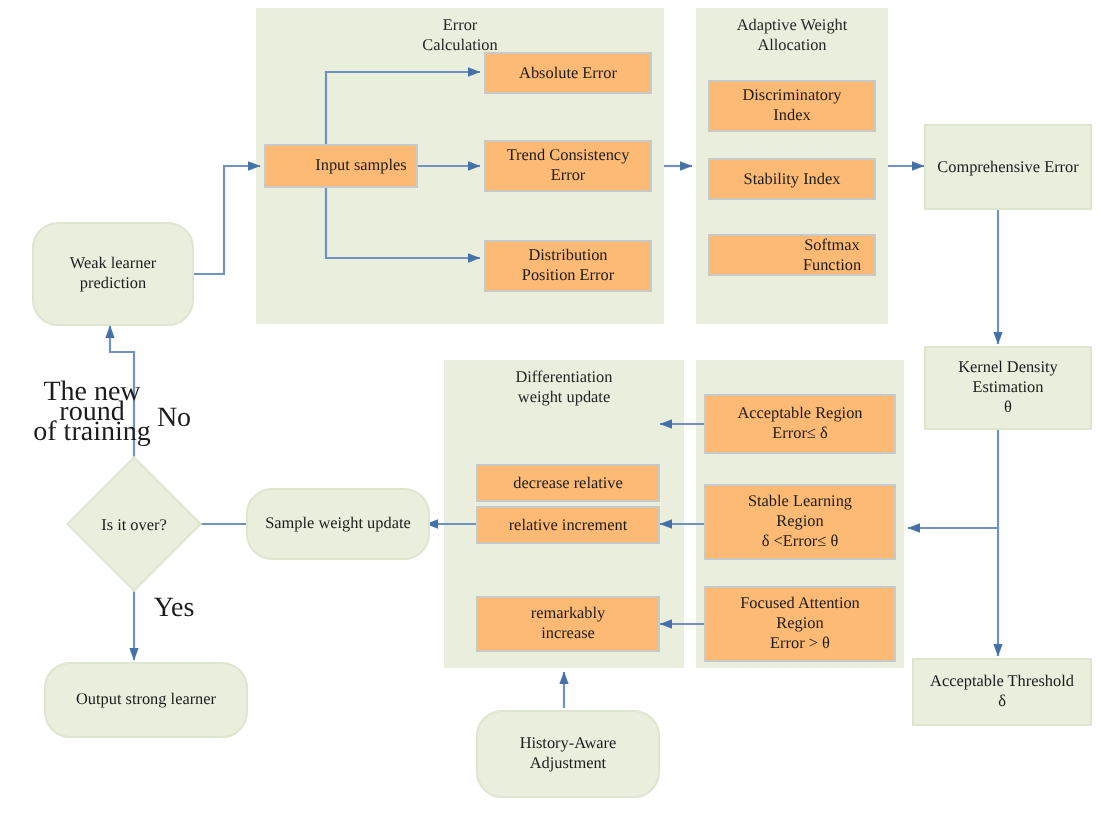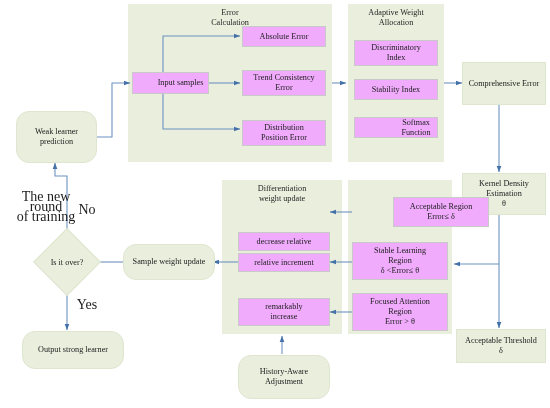--- a/index.html
+++ b/index.html
@@ -44,21 +44,21 @@
     display: flex;
     align-items: center;
     justify-content: center;
     text-align: center;
     color: #1c1c1c;
     font-size: 8.2px;
     line-height: 10px;
     font-family: "Liberation Serif", "DejaVu Serif", serif;
   }
   .node.white {
-    background: #f0abfc;
+    background: #fdba74;
     border: 0.7px solid #c9c9c9;
   }
   .node.green {
     background: #e9eedd;
     border: 0.7px solid #dfe6cf;
     border-radius: 13px;
   }
   .node.green-sq {
     background: #e9eedd;
     border: 0.7px solid #dfe6cf;
@@ -180,21 +180,21 @@
 
   <div class="node green-sq" style="left:462px; top:62px; width:84px; height:43px;">Comprehensive Error</div>
 
   <div class="node green-sq ml" style="left:462px; top:173px; width:84px; height:42px;">Kernel Density
 Estimation
 θ</div>
 
   <div class="node green-sq ml" style="left:456px; top:329px; width:90px; height:34px;">Acceptable Threshold
 δ</div>
 
-  <div class="node white ml" style="left:352px; top:197px; width:96px; height:30px;margin-left:41px;">Acceptable Region
+  <div class="node white ml" style="left:352px; top:197px; width:96px; height:30px;">Acceptable Region
 Error≤ δ</div>
 
   <div class="node white ml" style="left:352px; top:242px; width:96px; height:38px;">Stable Learning
 Region
 δ &lt;Error≤ θ</div>
 
   <div class="node white ml" style="left:352px; top:293px; width:96px; height:38px;">Focused Attention
 Region
 Error &gt; θ</div>
 

